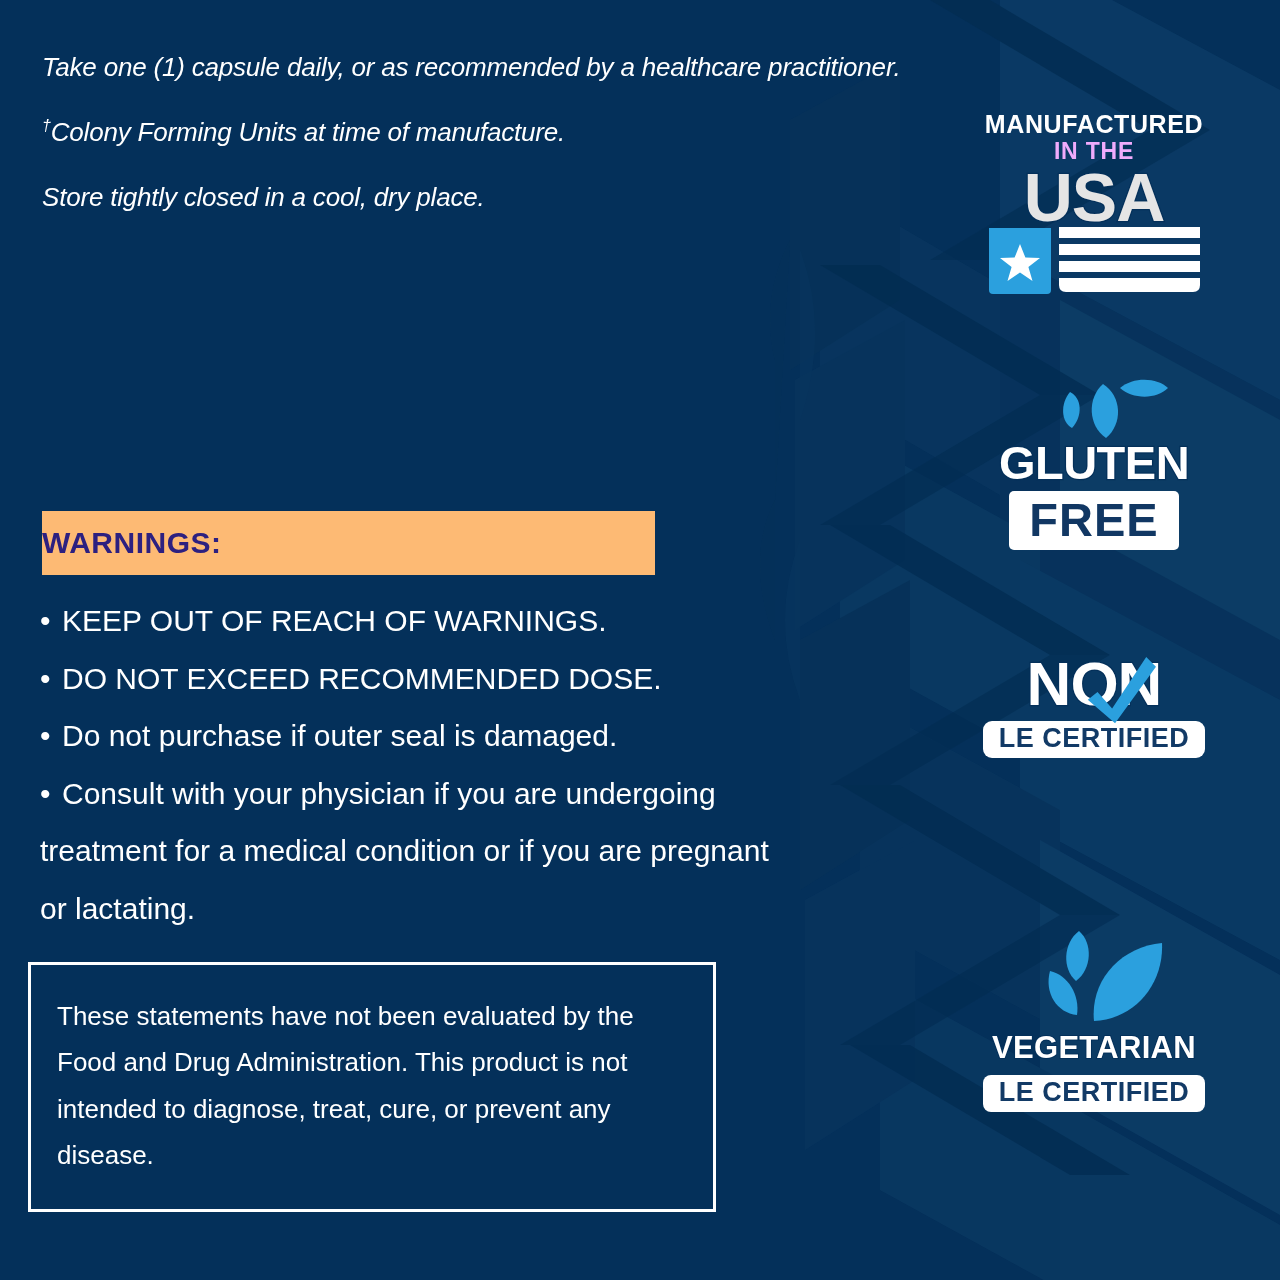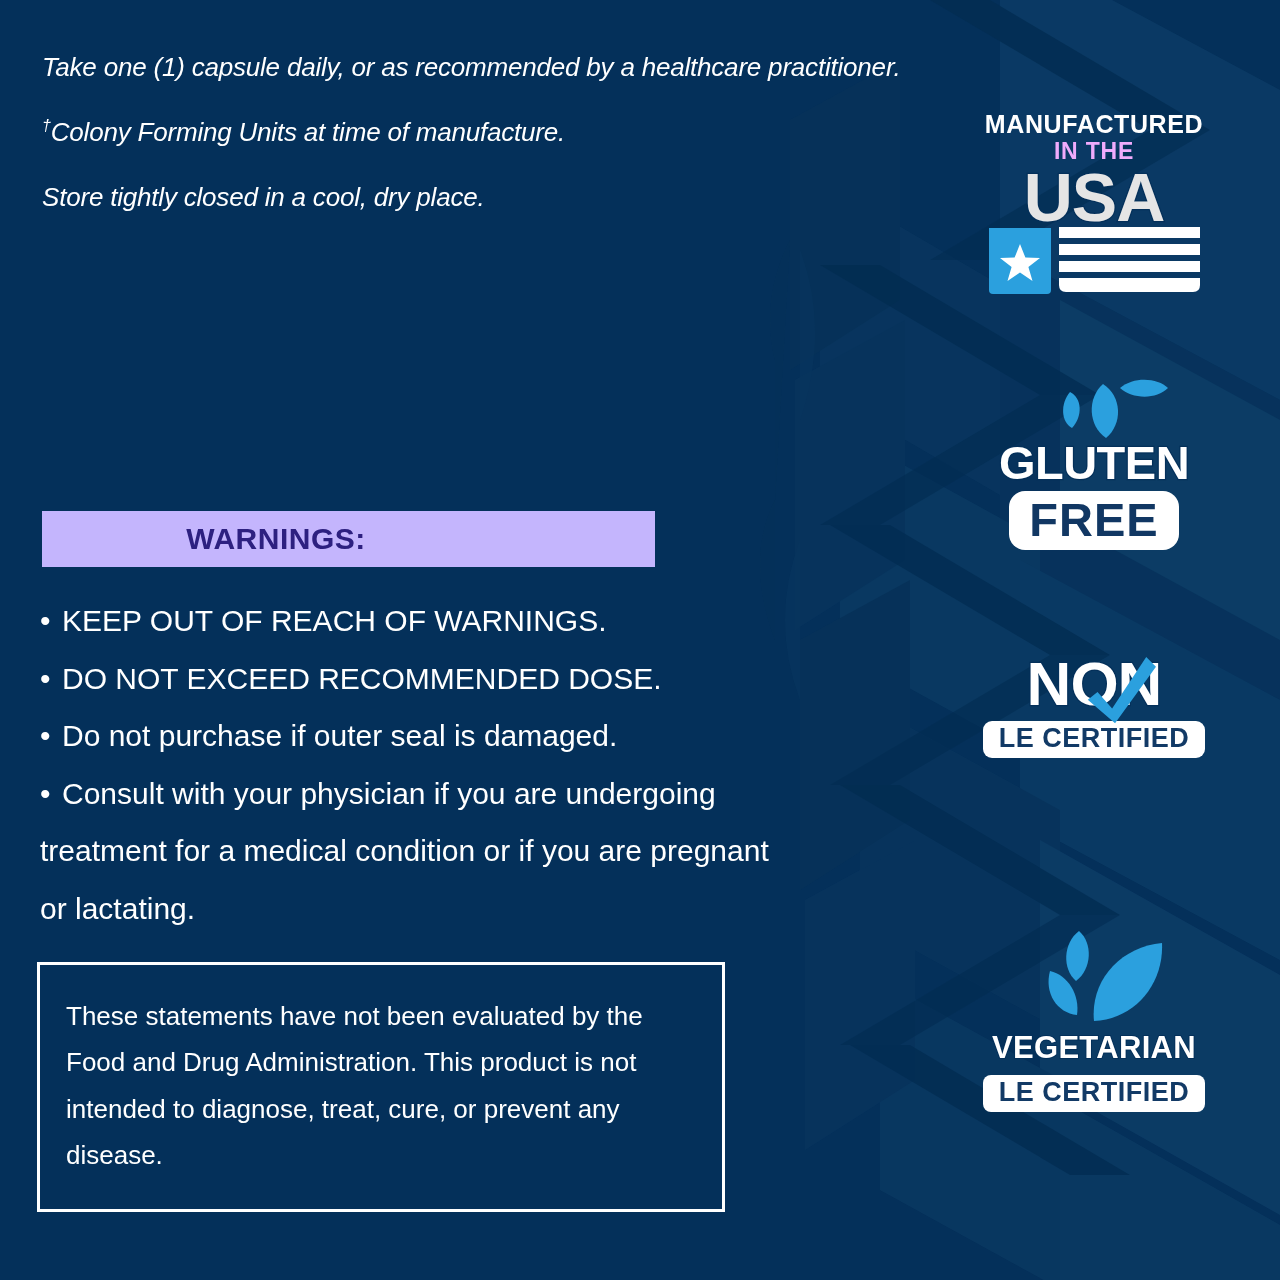--- a/index.html
+++ b/index.html
@@ -28,23 +28,23 @@
   }
   .para sup {
     font-size:0.62em;
     vertical-align:super;
     line-height:0;
   }
 
   
   .warnings-bar {
     position:absolute; left:42px; top:511px;
-    width:613px; height:56px;
-    background:#c4b5fd;
-    display:flex; align-items:center; justify-content:center;
+    width:613px; height:64px;
+    background:#fdba74;
+    display:flex; align-items:center; 
     box-sizing:border-box;
     padding-right:145px;
   }
   .warnings-bar span {
     color:#2d2080;
     font-size:30px;
     font-weight:bold;
     letter-spacing:0.5px;
   }
 
@@ -58,21 +58,21 @@
     font-size:30px;
     line-height:1.92;
     letter-spacing:0px;
     white-space:pre-wrap;
   }
   .bullets ul { margin:0; padding:0; }
   .bul-dot { display:inline-block; width:22px; }
 
   
   .disclaimer {
-    position:absolute; left:37px; top:962px;
+    position:absolute; left:28px; top:962px;
     width:688px; height:250px;
     border:3px solid #ffffff;
     box-sizing:border-box;
   }
   .disclaimer p {
     margin:0;
     padding:28px 26px 0 26px;
     color:#fff;
     font-size:26px;
     line-height:1.78;
@@ -88,21 +88,21 @@
   .usa-l2 { color:#f0abfc; font-size:23px; font-weight:bold; letter-spacing:0.8px; line-height:1.25; }
   .usa-l3 { color:#e5e5e5; font-size:68px; font-weight:bold; letter-spacing:-1px; line-height:0.92;
             -webkit-text-stroke:2.5px #04305a; paint-order:stroke fill; }
   .usa-flag { position:relative; width:215px; height:72px; margin:0 auto; margin-top:-4px; }
 
   
   #badge-gluten { top:376px; }
   .gf-leaves { height:62px; position:relative; }
   .gf-word { color:#fff; font-size:47px; font-weight:bold; letter-spacing:-0.5px; line-height:1.05;
              -webkit-text-stroke:2.5px #04305a; paint-order:stroke fill; }
-  .gf-pill { background:#fff; border-radius:16px; display:inline-block;
+  .gf-pill { background:#fff; border-radius:5px; display:inline-block;
              padding:1px 20px 3px 20px; margin-top:4px; }
   .gf-pill span { color:#113763; font-size:47px; font-weight:bold; letter-spacing:1px; }
 
   
   #badge-gmo { top:655px; }
   .gmo-line { color:#fff; font-size:62px; font-weight:bold; letter-spacing:-1px; line-height:0.94;
               -webkit-text-stroke:2.5px #04305a; paint-order:stroke fill; position:relative; }
   .gmo-pill { background:#fff; border-radius:9px; display:inline-block;
               padding:2px 16px 4px 16px; margin-top:8px; }
   .gmo-pill span { color:#123a66; font-size:27px; font-weight:bold; letter-spacing:0.5px; }

